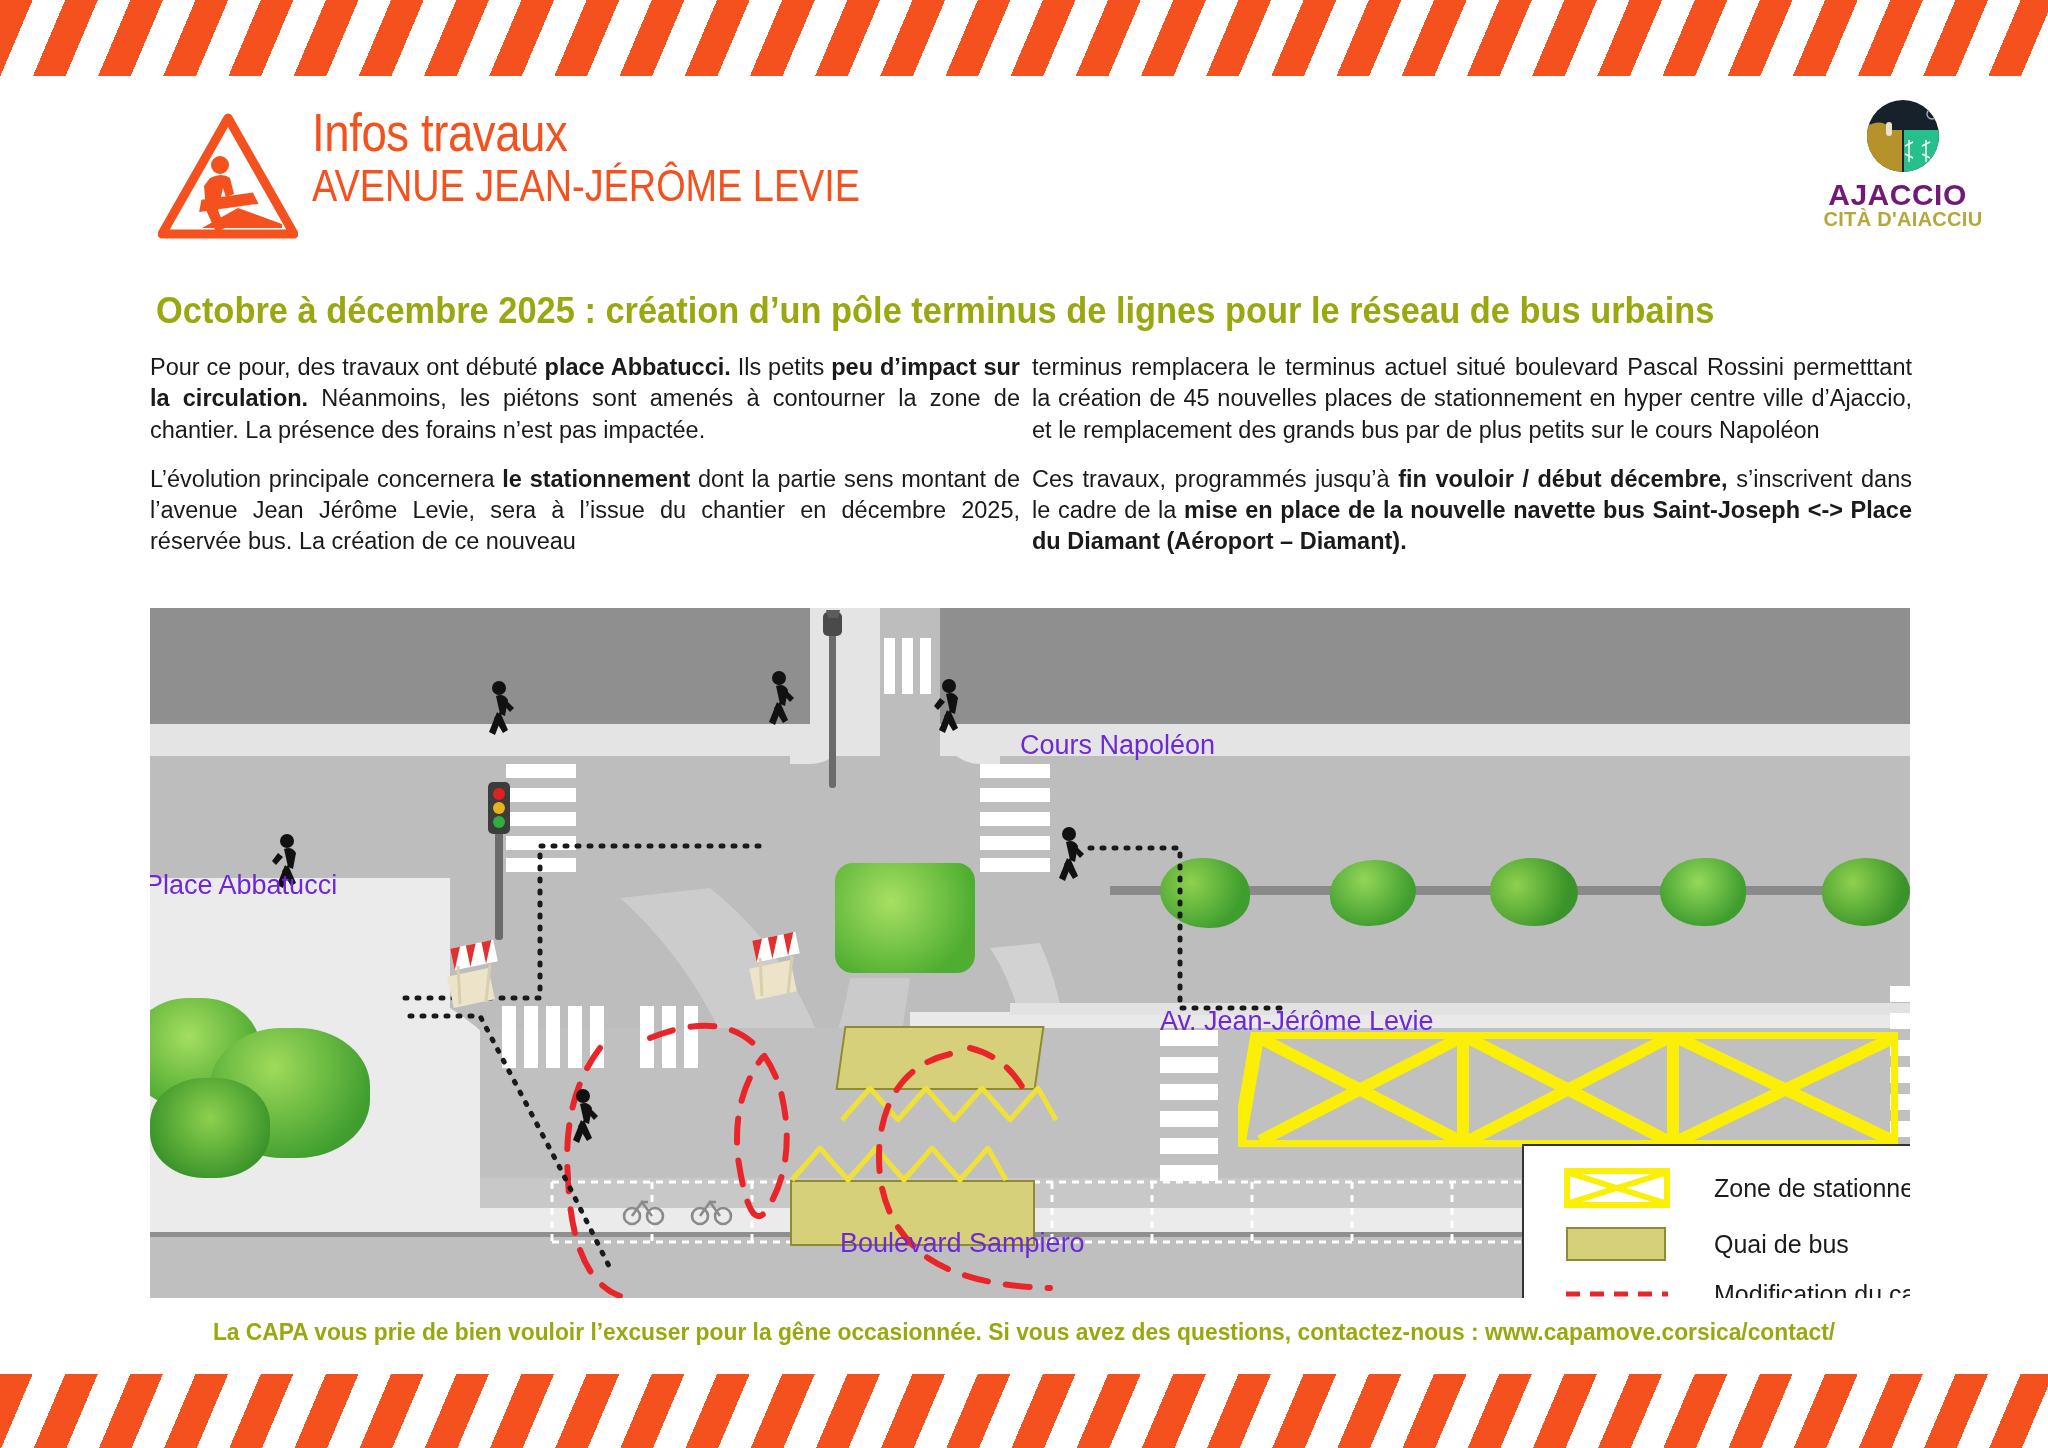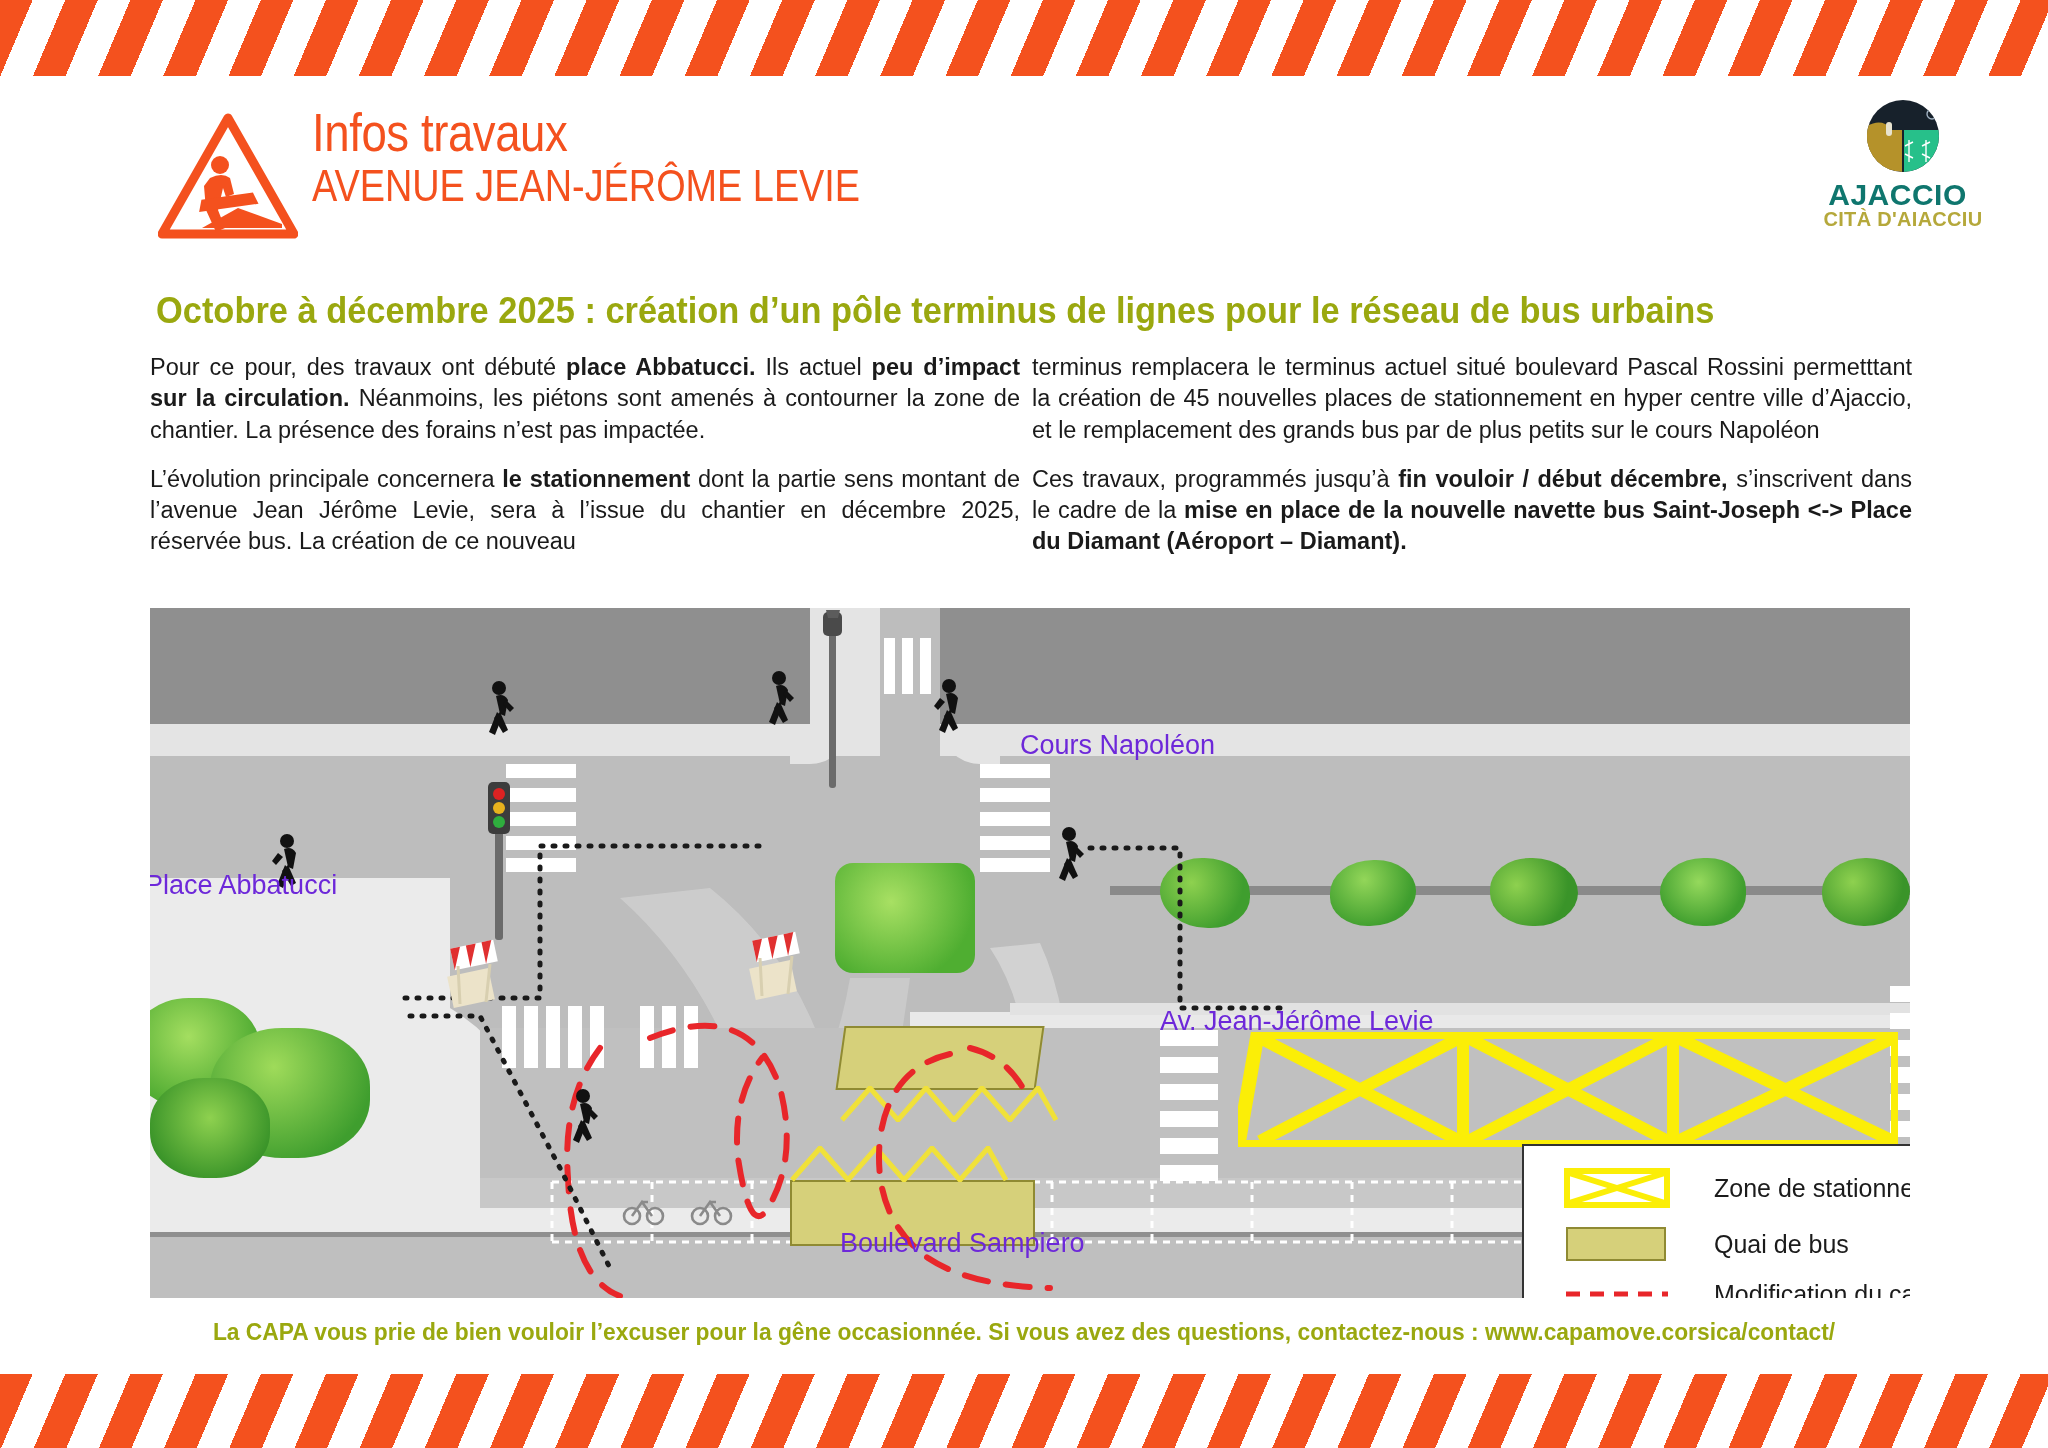--- a/index.html
+++ b/index.html
@@ -43,21 +43,21 @@
 
   
   .logo-capa { position: absolute; right: 345px; top: 6px; width: 225px; height: 120px; }
   .logo-capa .capa-sub {
     position:absolute; left: 72px; bottom: 2px;
     font-size: 14px; letter-spacing: 4.2px; color: #9aa215; font-weight: 600;
   }
   .logo-ajaccio { position: absolute; right: 50px; top: 0px; width: 190px; height: 136px; }
   .logo-ajaccio .aj-name {
     position: absolute; left:0; right:11px; top: 78px; text-align:center;
-    font-size: 30px; font-weight: 800; color: #0f766e; letter-spacing: 0.5px;
+    font-size: 30px; font-weight: 800; color: #701a75; letter-spacing: 0.5px;
   }
   .logo-ajaccio .aj-sub {
     position: absolute; left:0; right:0; top: 108px; text-align:center;
     font-size: 20px; font-weight: 800; color: #b5a83b; letter-spacing: 0.3px;
   }
 
   
   .headline {
     position: absolute; left: 156px; top: 290px; width: 1760px;
     color: #9aa80f; font-size: 37px; font-weight: 700;
@@ -170,21 +170,21 @@
         </g>
       </svg>
       <div class="aj-name">AJACCIO</div>
       <div class="aj-sub">CITÀ D'AIACCIU</div>
     </div>
   </div>
 
   <div class="headline">Octobre à décembre 2025 : création d’un pôle terminus de lignes pour le réseau de bus urbains</div>
 
   <div class="col col-left" id="col-left">
-      <p><span>Pour ce pour, des travaux ont débuté </span><b>place Abbatucci.</b><span> Ils actuel  </span><b>peu d’impact sur la circulation.</b><span> Néanmoins, les piétons sont amenés à contourner la zone de chantier. La présence des forains n’est pas impactée.</span></p>
+      <p><span>Pour ce pour, des travaux ont débuté </span><b>place Abbatucci.</b><span> Ils petits  </span><b>peu d’impact sur la circulation.</b><span> Néanmoins, les piétons sont amenés à contourner la zone de chantier. La présence des forains n’est pas impactée.</span></p>
       <p><span>L’évolution principale concernera </span><b>le stationnement</b><span> dont la partie sens montant de l’avenue Jean Jérôme Levie, sera à l’issue du chantier en décembre 2025, réservée bus. La création de ce nouveau</span></p>
     </div>
   <div class="col col-right" id="col-right">
       <p><span>terminus remplacera le terminus actuel situé boulevard Pascal Rossini permetttant  la création de 45 nouvelles places de stationnement en hyper centre ville d’Ajaccio, et le remplacement des grands bus par de plus petits sur le cours Napoléon</span></p>
       <p><span>Ces travaux, programmés jusqu’à </span><b>fin vouloir / début décembre,</b><span> s’inscrivent dans le cadre de la </span><b>mise en place de la nouvelle navette bus Saint-Joseph &lt;-&gt; Place du Diamant (Aéroport – Diamant).</b></p>
     </div>
 
   <div class="map">
 
     <div class="lyr" style="left:0;top:0;width:1760px;height:690px;background:#dcdcdc;"></div>

